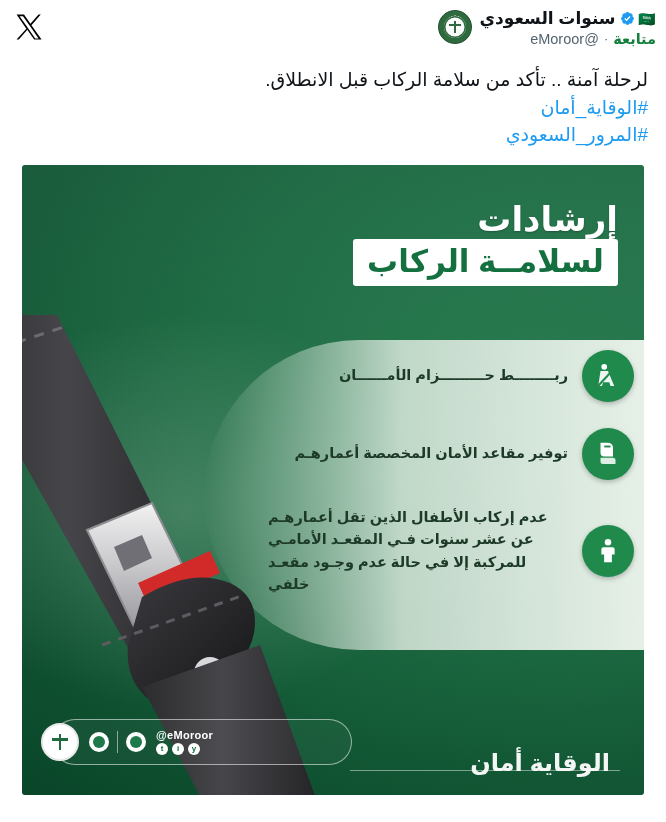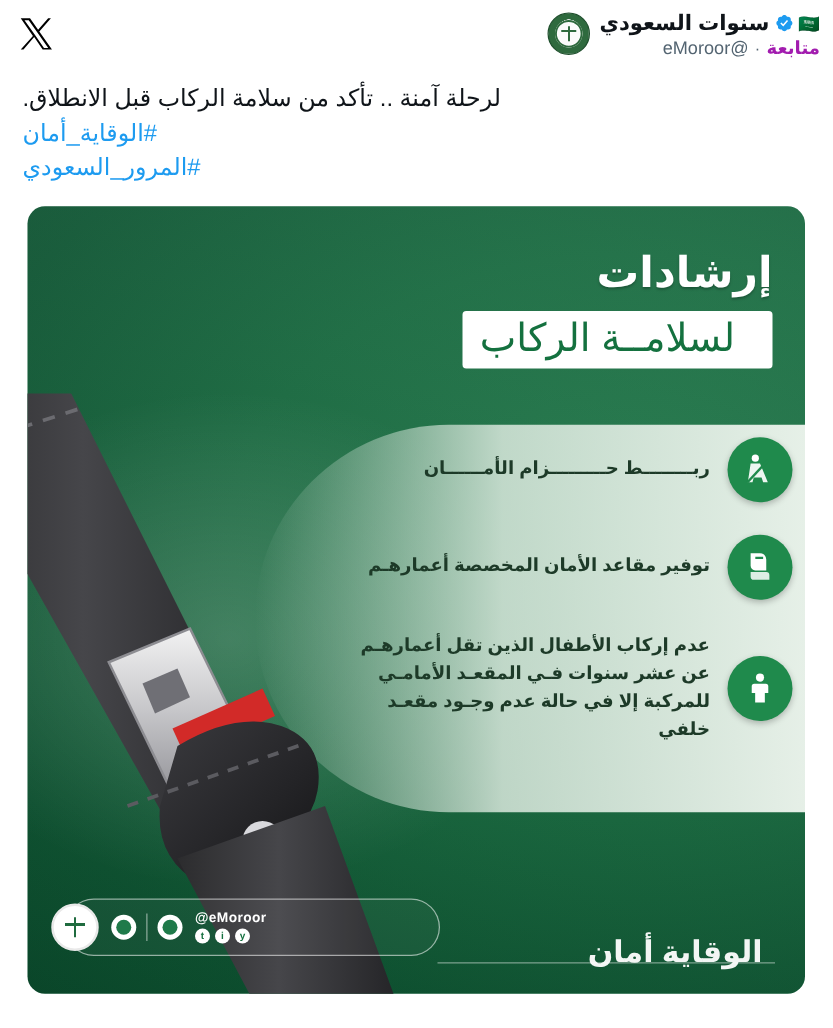--- a/index.html
+++ b/index.html
@@ -96,44 +96,44 @@
     align-items: center;
     justify-content: flex-start;
     gap: 5px;
     font-size: 14.5px;
     color: #536471;
     margin-top: 1px;
   }
   .handle { color: #536471; }
   .dot-sep { color: #536471; font-size: 13px; }
   .follow-state {
-    color: #a21caf;
+    color: #15803d;
     font-weight: bold;
   }
 
   
   .tweet-text {
     direction: rtl;
-    text-align: left;
+    text-align: right;
     font-size: 19px;
     color: #0f1419;
     line-height: 1.45;
     padding: 4px 18px 6px 18px;
   }
   .tag {
     display: block;
     color: #1d9bf0;
   }
 
   
   .media {
     position: relative;
     margin: 10px 22px 0 22px;
     height: 630px;
-    border-radius: 14px;
+    border-radius: 3px;
     overflow: hidden;
     background:
       radial-gradient(130% 90% at 78% 42%, #1f7a4a 0%, #156a3e 40%, #0d5733 70%, #0a4a2c 100%);
   }
   .media .sheen {
     position: absolute;
     inset: 0;
     background:
       radial-gradient(60% 45% at 26% 55%, rgba(255,255,255,0.18) 0%, rgba(255,255,255,0) 70%),
       linear-gradient(200deg, rgba(255,255,255,0.08) 0%, rgba(0,0,0,0.12) 100%);
@@ -150,27 +150,26 @@
     z-index: 5;
   }
   .head .l1 {
     color: #ffffff;
     font-size: 34px;
     font-weight: bold;
     letter-spacing: 1px;
     text-shadow: 0 1px 2px rgba(0,0,0,0.25);
   }
   .head .l2 {
-    margin-top: 10px;
     display: inline-block;
     background: #ffffff;
     color: #14713f;
     font-size: 31px;
-    font-weight: normal;
-    padding: 4px 30px 6px 14px;
+    font-weight: bold;
+    padding: 4px 14px 6px 14px;
     border-radius: 3px;
   }
 
   
   .panel {
     position: absolute;
     right: 0;
     top: 175px;
     width: 440px;
     height: 310px;
@@ -201,21 +200,21 @@
     border-radius: 50%;
     background: #1f8a4c;
     box-shadow: 0 2px 5px rgba(0,0,0,0.25);
     display: flex;
     align-items: center;
     justify-content: center;
     color: #ffffff;
   }
   .tip .circle svg { width: 30px; height: 30px; display: block; }
   .tip .txt {
-    text-align: right;
+    text-align: left;
     font-size: 14.5px;
     line-height: 1.55;
     color: #1d3a28;
     font-weight: bold;
     max-width: 300px;
   }
   .tip.t1 .txt { letter-spacing: 0.5px; }
 
   
   .belt {

